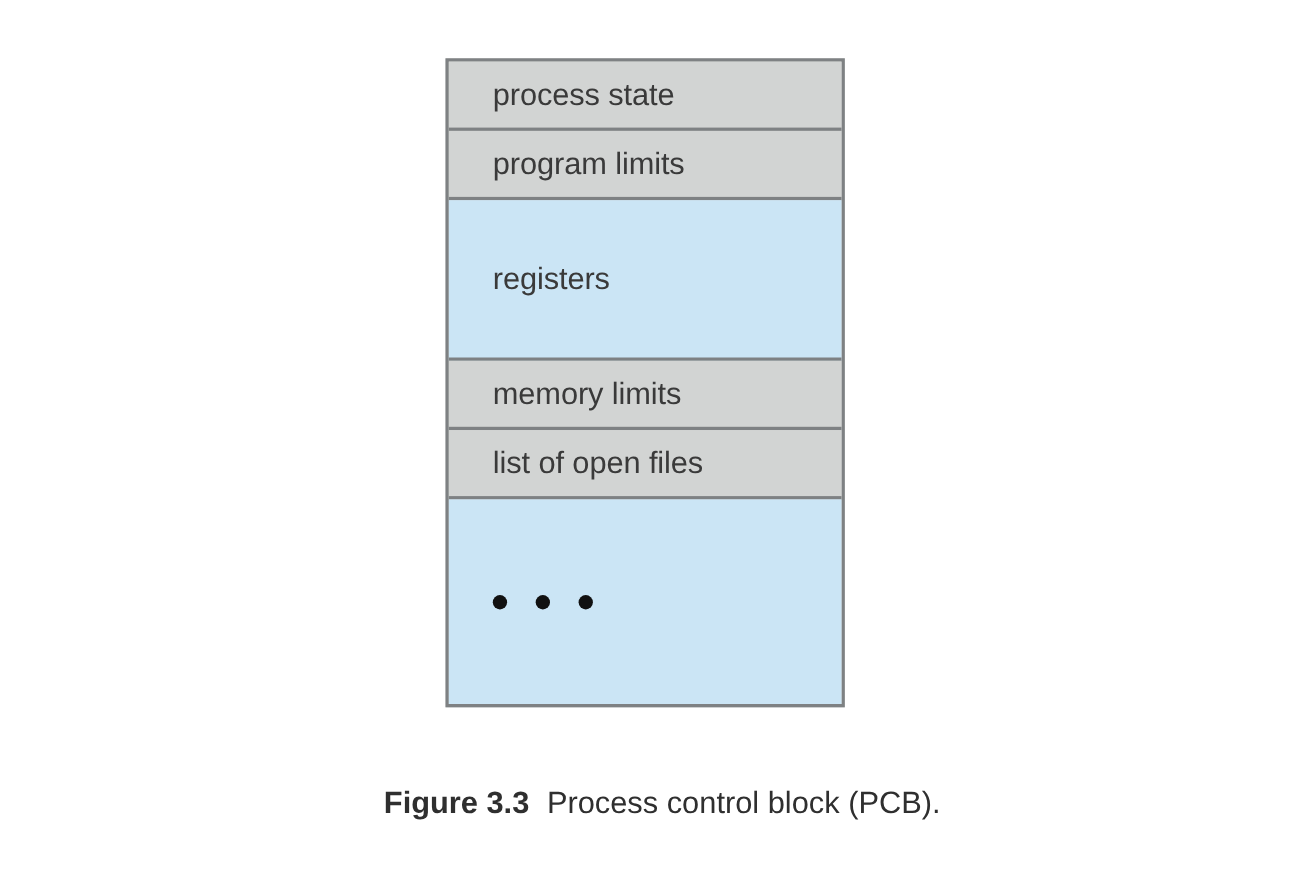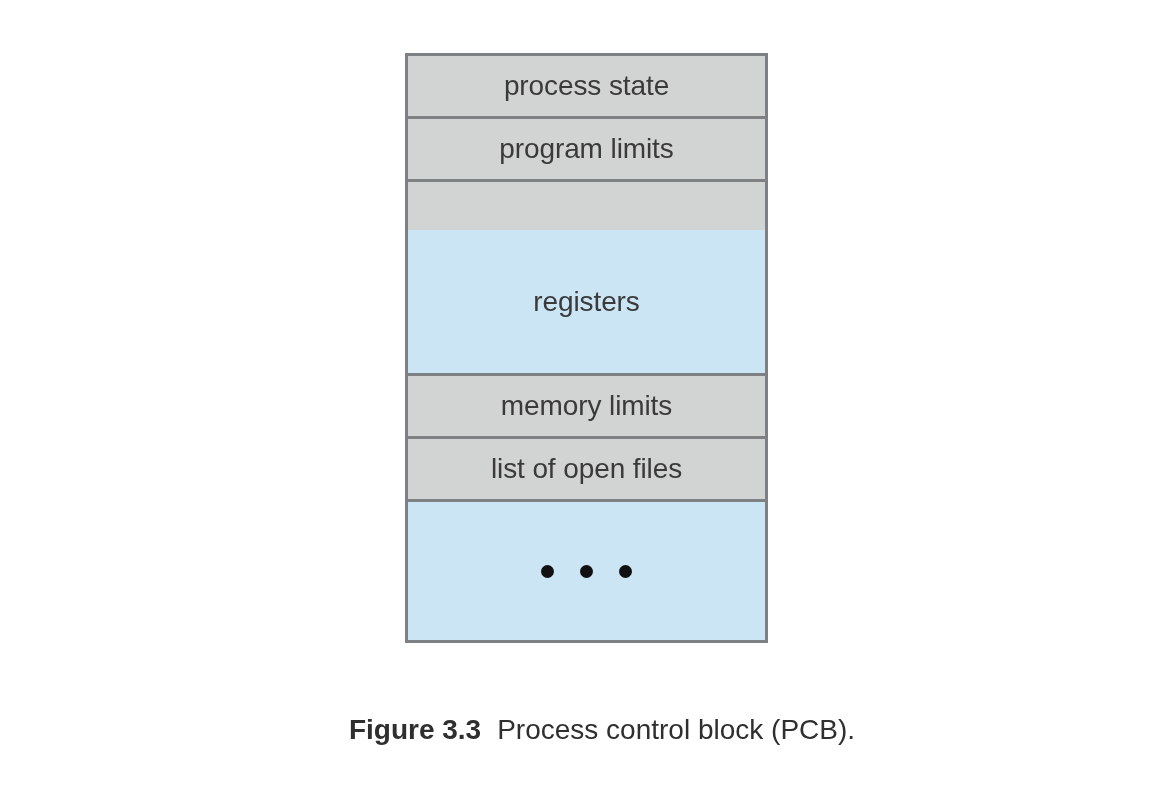--- a/index.html
+++ b/index.html
@@ -34,37 +34,37 @@
     border: 3px solid #7e8183;
     background: #d2d4d3;
     display: flex;
     flex-direction: column;
   }
 
   .pcb-row {
     box-sizing: border-box;
     display: flex;
     align-items: center;
-    justify-content: center;
     border-bottom: 3px solid #7e8183;
     color: #3a3a3a;
     font-size: 28px;
     line-height: 1;
     letter-spacing: -0.1px;
     white-space: nowrap;
+    padding-left: 40px;
   }
   .pcb-row:last-child {
     border-bottom: none;
   }
 
   .fill-gray  { background: #d2d4d3; }
   .fill-blue  { background: #cbe5f5; }
 
   .h-short { height: 63px; }
-  .h-tall  { height: 146px; margin-top: 48px; }
+  .h-tall  { height: 146px; }
   .h-last  { height: 130px; flex: 1 1 auto; }
 
   
   .dots {
     display: flex;
     align-items: center;
     gap: 26px;
   }
   .dot {
     width: 13px;

